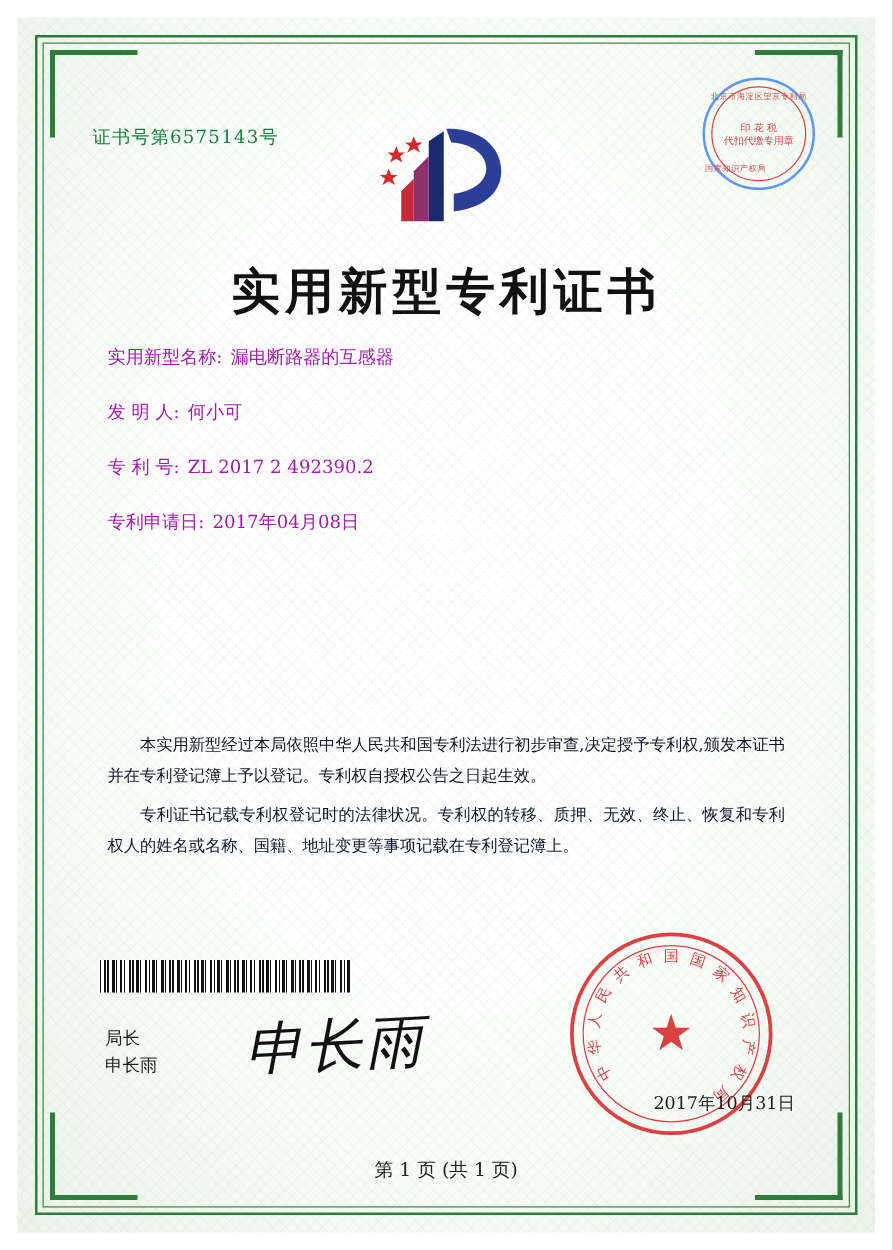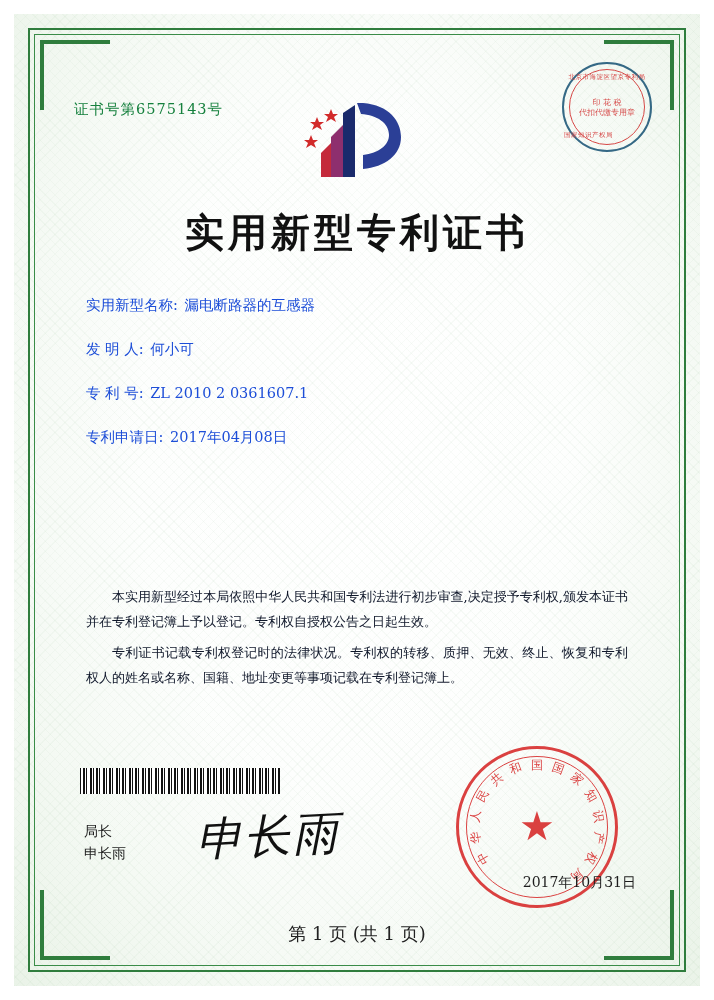--- a/index.html
+++ b/index.html
@@ -72,21 +72,21 @@
     position: absolute;
     left: 297px; top: 95px;
     width: 120px; height: 95px;
   }
 
   
   .seal-top {
     position: absolute;
     right: 62px; top: 62px;
     width: 86px; height: 86px;
-    border: 2px solid #0c4a6e;
+    border: 2px solid #3b82f6;
     border-radius: 50%;
     color: #cf2020;
     opacity: 0.82;
     margin-left: 44px;
   }
   .seal-top .ring {
     position: absolute;
     left: 5px; top: 5px; right: 5px; bottom: 5px;
     border: 1px solid #cf2020;
     border-radius: 50%;
@@ -126,23 +126,23 @@
     text-align: center;
     font-size: 39px;
     font-weight: bold;
     letter-spacing: 4px;
     color: #111111;
     font-family: Liberation Serif, serif;
   }
 
   .fields {
     position: absolute;
-    left: 86px; top: 296px;
+    left: 86px; top: 276px;
     width: 560px;
-    color: #1d4ed8;
+    color: #a21caf;
     font-family: "DejaVu Serif", serif;
   }
   .field {
     font-size: 14.5px;
     margin-bottom: 25px;
     white-space: nowrap;
   }
   .field .label {
     display: inline-block;
   }
@@ -240,21 +240,21 @@
     font-size: 14px;
     color: #1d1d1d;
     font-family: "DejaVu Serif", serif;
   }
 
   .footer {
     position: absolute;
     left: 0; bottom: 54px;
     width: 714px;
     text-align: center;
-    font-size: 18px;
+    font-size: 15px;
     color: #222;
     font-family: "DejaVu Serif", serif;
   }
 </style>
 </head>
 <body>
 
 <div class="page">
 
   <div class="paper-wash"></div>
@@ -300,21 +300,21 @@
     <div class="field">
       <span class="label">实用新型名称:</span>
       <span class="value">漏电断路器的互感器</span>
     </div>
     <div class="field">
       <span class="label">发  明  人:</span>
       <span class="value">何小可</span>
     </div>
     <div class="field">
       <span class="label">专  利  号:</span>
-      <span class="value">ZL 2010 2 0361607.1</span>
+      <span class="value">ZL 2017 2 492390.2</span>
     </div>
     <div class="field">
       <span class="label">专利申请日:</span>
       <span class="value">2017年04月08日</span>
     </div>
   </div>
 
   <div class="body-text">
     <p>本实用新型经过本局依照中华人民共和国专利法进行初步审查,决定授予专利权,颁发本证书并在专利登记簿上予以登记。专利权自授权公告之日起生效。</p>
     <p>专利证书记载专利权登记时的法律状况。专利权的转移、质押、无效、终止、恢复和专利权人的姓名或名称、国籍、地址变更等事项记载在专利登记簿上。</p>

